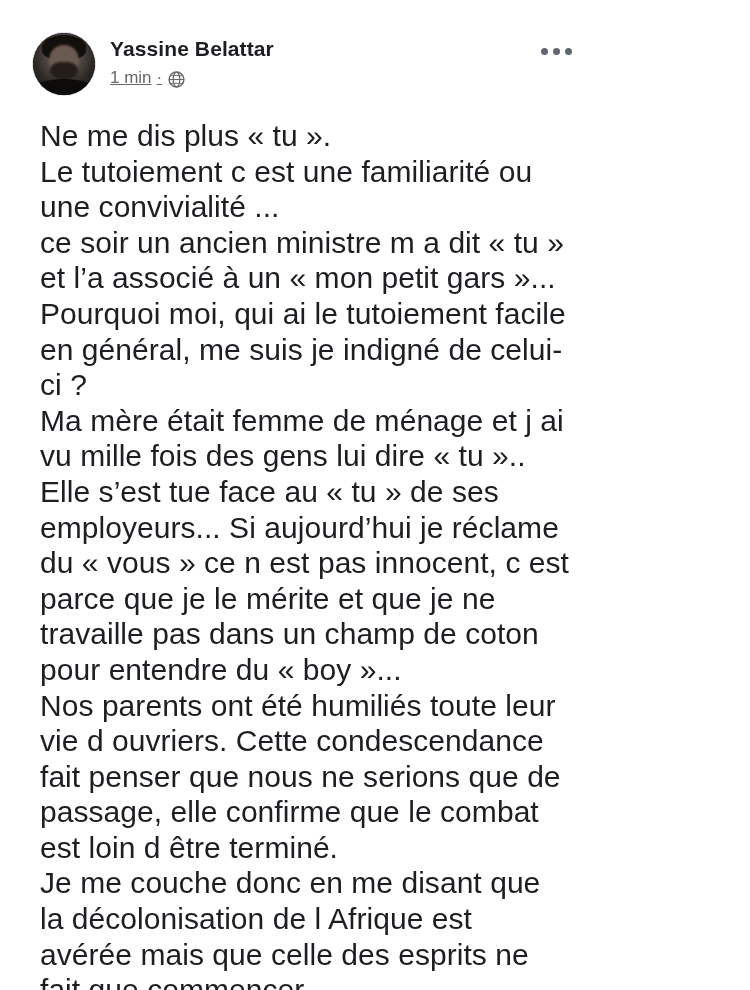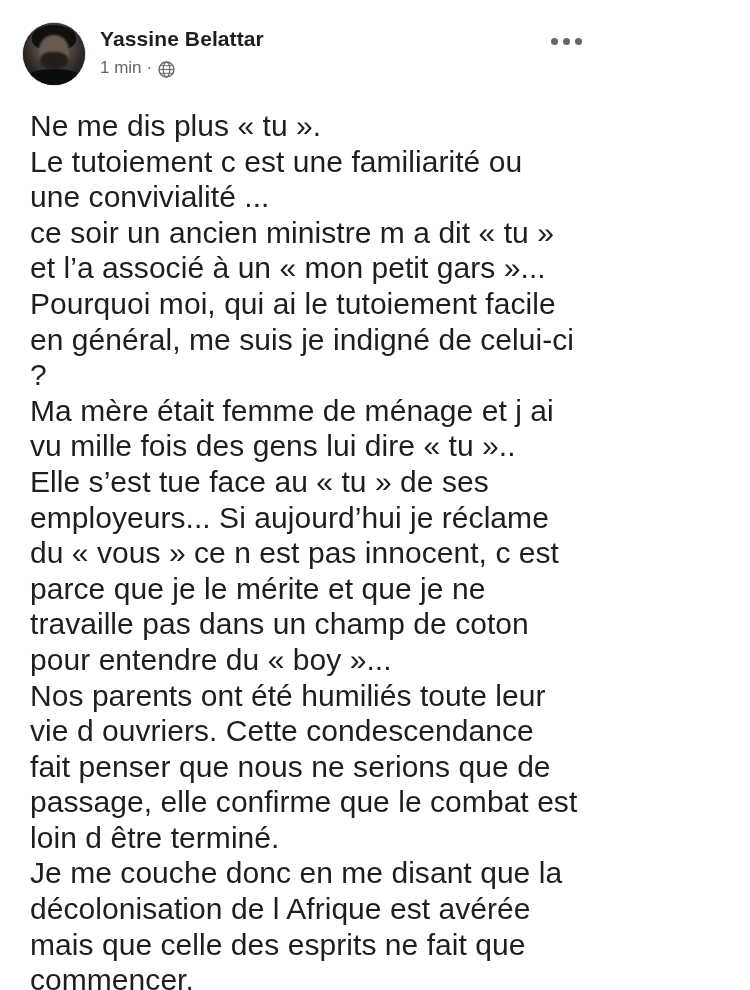--- a/index.html
+++ b/index.html
@@ -12,21 +12,21 @@
     height: 990px;
     font-family: "Liberation Sans", sans-serif;
     color: #1c1e21;
     overflow: hidden;
   }
 
   .post {
     width: 606px;
     height: 990px;
     box-sizing: border-box;
-    padding: 4px;
+    padding: 14px;
     background: #fff;
     position: relative;
   }
 
   .post-header {
     display: flex;
     align-items: flex-start;
     padding: 18px 18px 0 18px;
     position: relative;
   }
@@ -102,20 +102,21 @@
     letter-spacing: 0.1px;
   }
 
   .meta-row {
     display: flex;
     align-items: center;
     margin-top: 6px;
     color: #65676b;
     font-size: 17px;
     line-height: 20px;
+    text-decoration: underline;
   }
 
   .meta-time {
     color: #65676b;
   }
 
   .meta-sep {
     margin: 0 5px;
     color: #65676b;
   }

